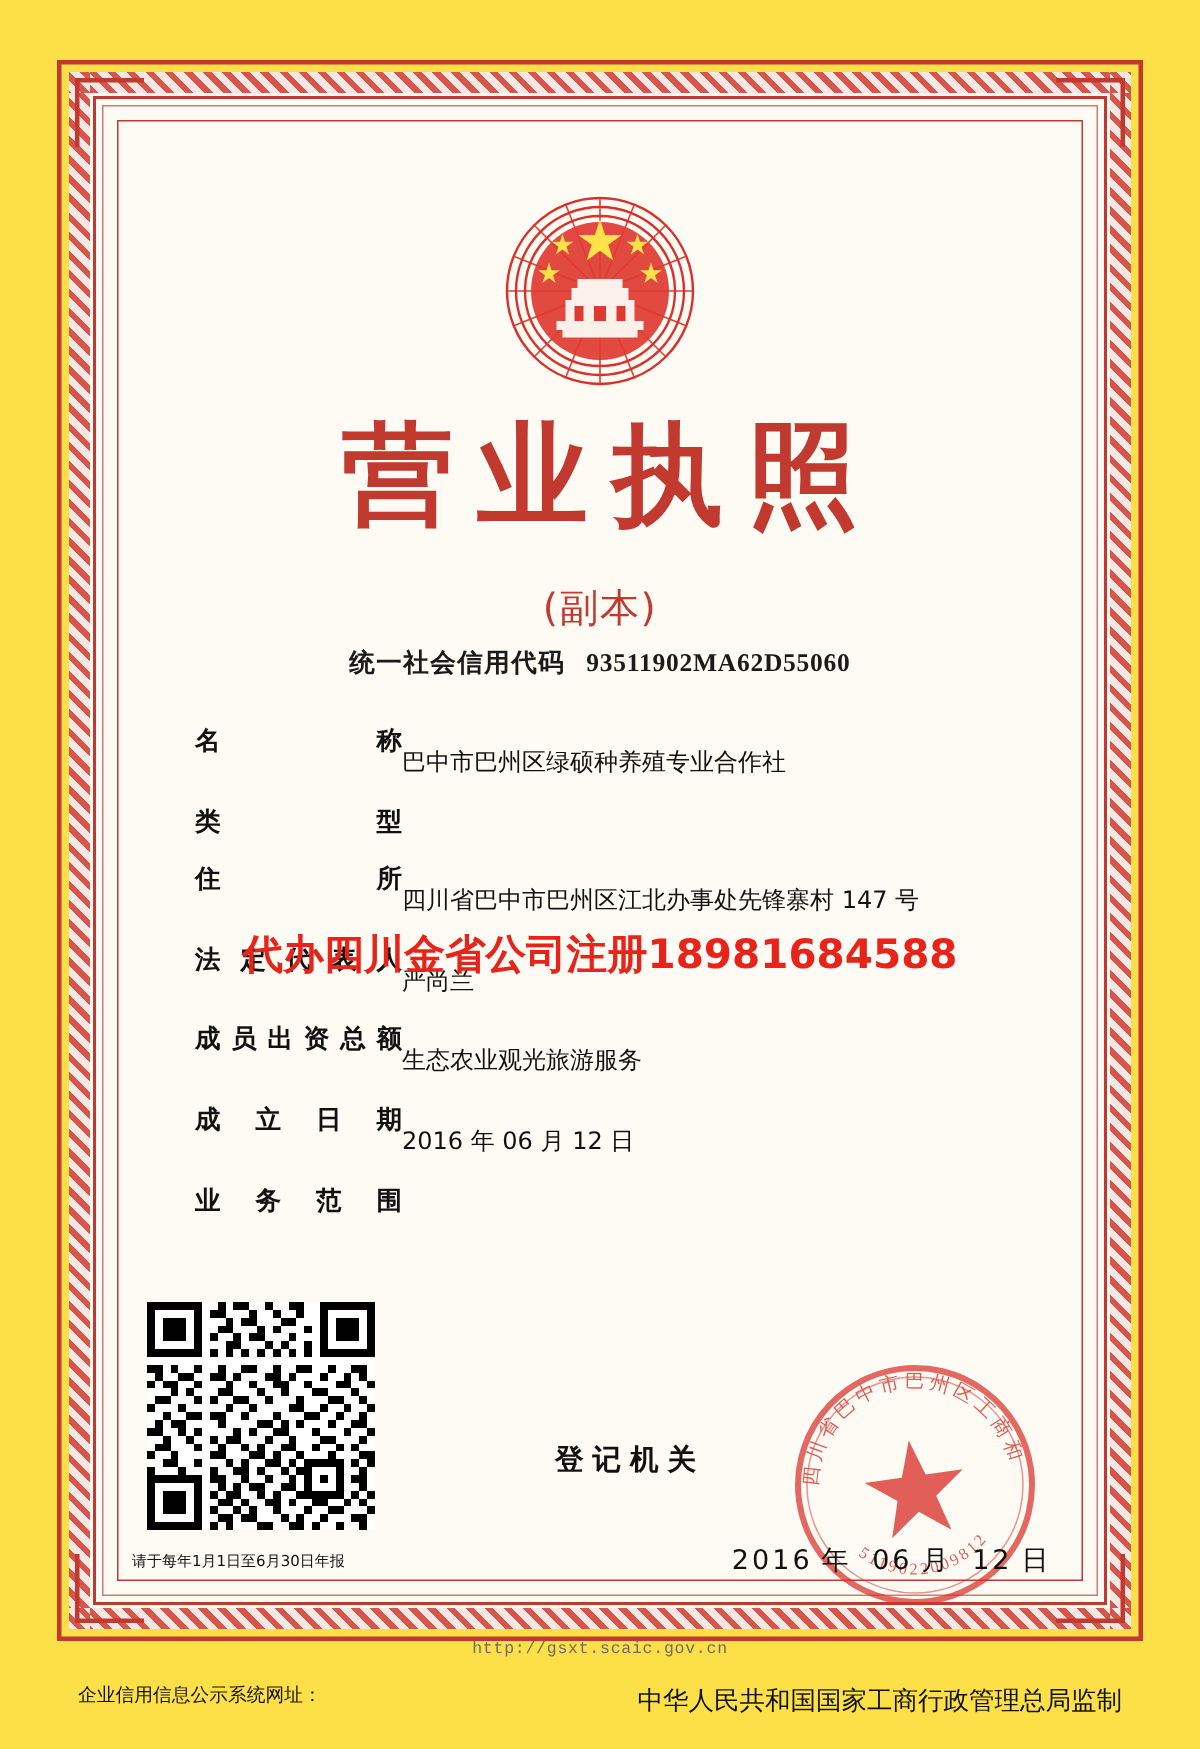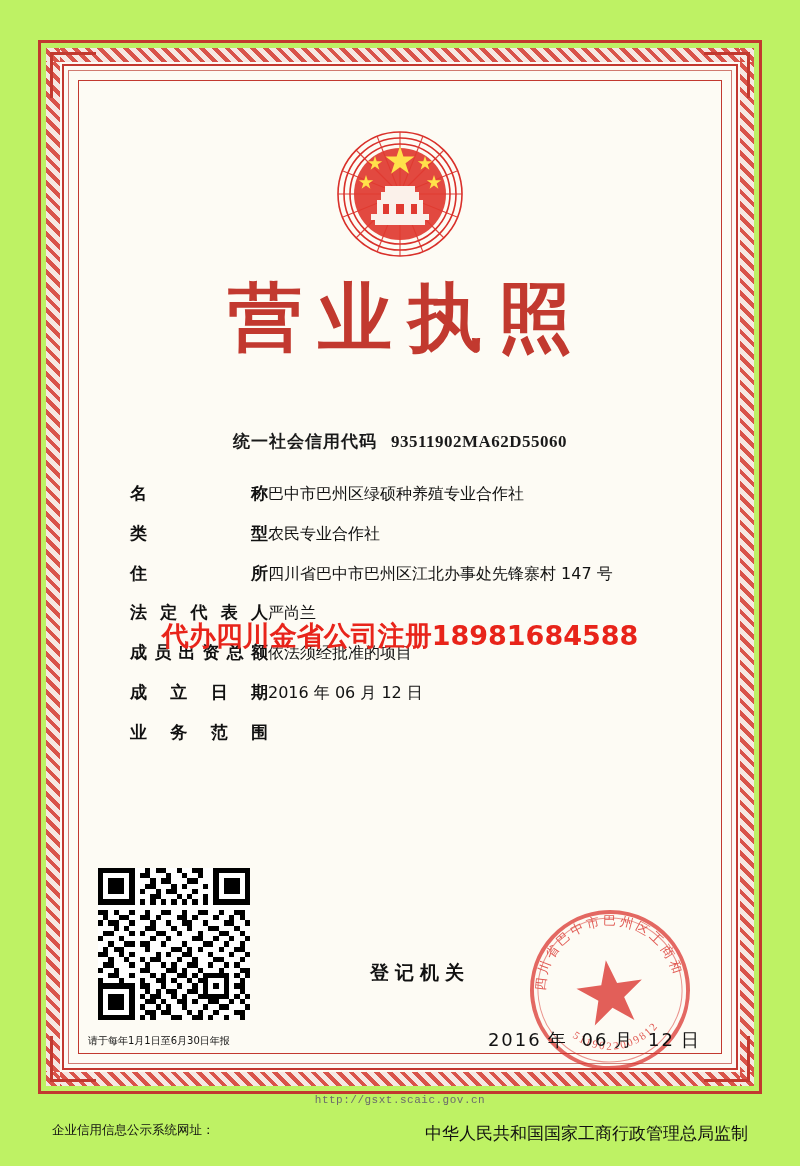--- a/index.html
+++ b/index.html
@@ -12,21 +12,21 @@
     height: 1166px;
     font-family: "Liberation Serif", serif;
     position: relative;
     overflow: hidden;
   }
 
   
   .page {
     position: absolute;
     inset: 0;
-    background: #bef264;
+    background: #fde047;
   }
 
   
   .frame-outer {
     position: absolute;
     left: 38px;
     top: 40px;
     right: 38px;
     bottom: 72px;
     border: 3px solid #c2392f;
@@ -173,20 +173,21 @@
     justify-content: space-between;
     letter-spacing: 0;
   }
   .row .label span { display: inline-block; }
   .row .value {
     font-family: "DejaVu Sans", sans-serif;
     font-size: 16px;
     color: #111;
     line-height: 1.55;
     flex: 1;
+    margin-top: 14px;
   }
   .row.scope .value { font-size: 15.5px; line-height: 1.75; }
 
   
   .watermark {
     position: absolute;
     left: 0;
     right: 0;
     top: 618px;
     text-align: center;
@@ -341,41 +342,41 @@
         <polygon points="75,28 78.4,38.6 89.5,38.6 80.5,45.2 84,55.8 75,49.2 66,55.8 69.5,45.2 60.5,38.6 71.6,38.6"></polygon>
         <polygon points="50,38 51.7,43.2 57.2,43.2 52.7,46.5 54.4,51.7 50,48.4 45.6,51.7 47.3,46.5 42.8,43.2 48.3,43.2"></polygon>
         <polygon points="100,38 101.7,43.2 107.2,43.2 102.7,46.5 104.4,51.7 100,48.4 95.6,51.7 97.3,46.5 92.8,43.2 98.3,43.2"></polygon>
         <polygon points="41,57 42.7,62.2 48.2,62.2 43.7,65.5 45.4,70.7 41,67.4 36.6,70.7 38.3,65.5 33.8,62.2 39.3,62.2"></polygon>
         <polygon points="109,57 110.7,62.2 116.2,62.2 111.7,65.5 113.4,70.7 109,67.4 104.6,70.7 106.3,65.5 101.8,62.2 107.3,62.2"></polygon>
       </g>
     </svg>
   </div>
 
   <div class="title">营业执照</div>
+  <div class="subtitle">(副本)</div>
 
   <div class="credit-line">
     <span>统一社会信用代码</span><span class="code">93511902MA62D55060</span>
   </div>
 
   <div class="fields">
 
     <div class="row">
       <div class="label">
         <span>名</span>
         <span>称</span>
       </div>
       <div class="value">巴中市巴州区绿硕种养殖专业合作社</div>
     </div>
 
     <div class="row">
       <div class="label">
         <span>类</span>
         <span>型</span>
       </div>
-      <div class="value">农民专业合作社</div>
     </div>
 
     <div class="row">
       <div class="label">
         <span>住</span>
         <span>所</span>
       </div>
       <div class="value">四川省巴中市巴州区江北办事处先锋寨村 147 号</div>
     </div>
 
@@ -392,21 +393,21 @@
 
     <div class="row">
       <div class="label">
         <span>成</span>
         <span>员</span>
         <span>出</span>
         <span>资</span>
         <span>总</span>
         <span>额</span>
       </div>
-      <div class="value">依法须经批准的项目</div>
+      <div class="value">生态农业观光旅游服务</div>
     </div>
 
     <div class="row">
       <div class="label">
         <span>成</span>
         <span>立</span>
         <span>日</span>
         <span>期</span>
       </div>
       <div class="value">2016 年 06 月 12 日</div>

